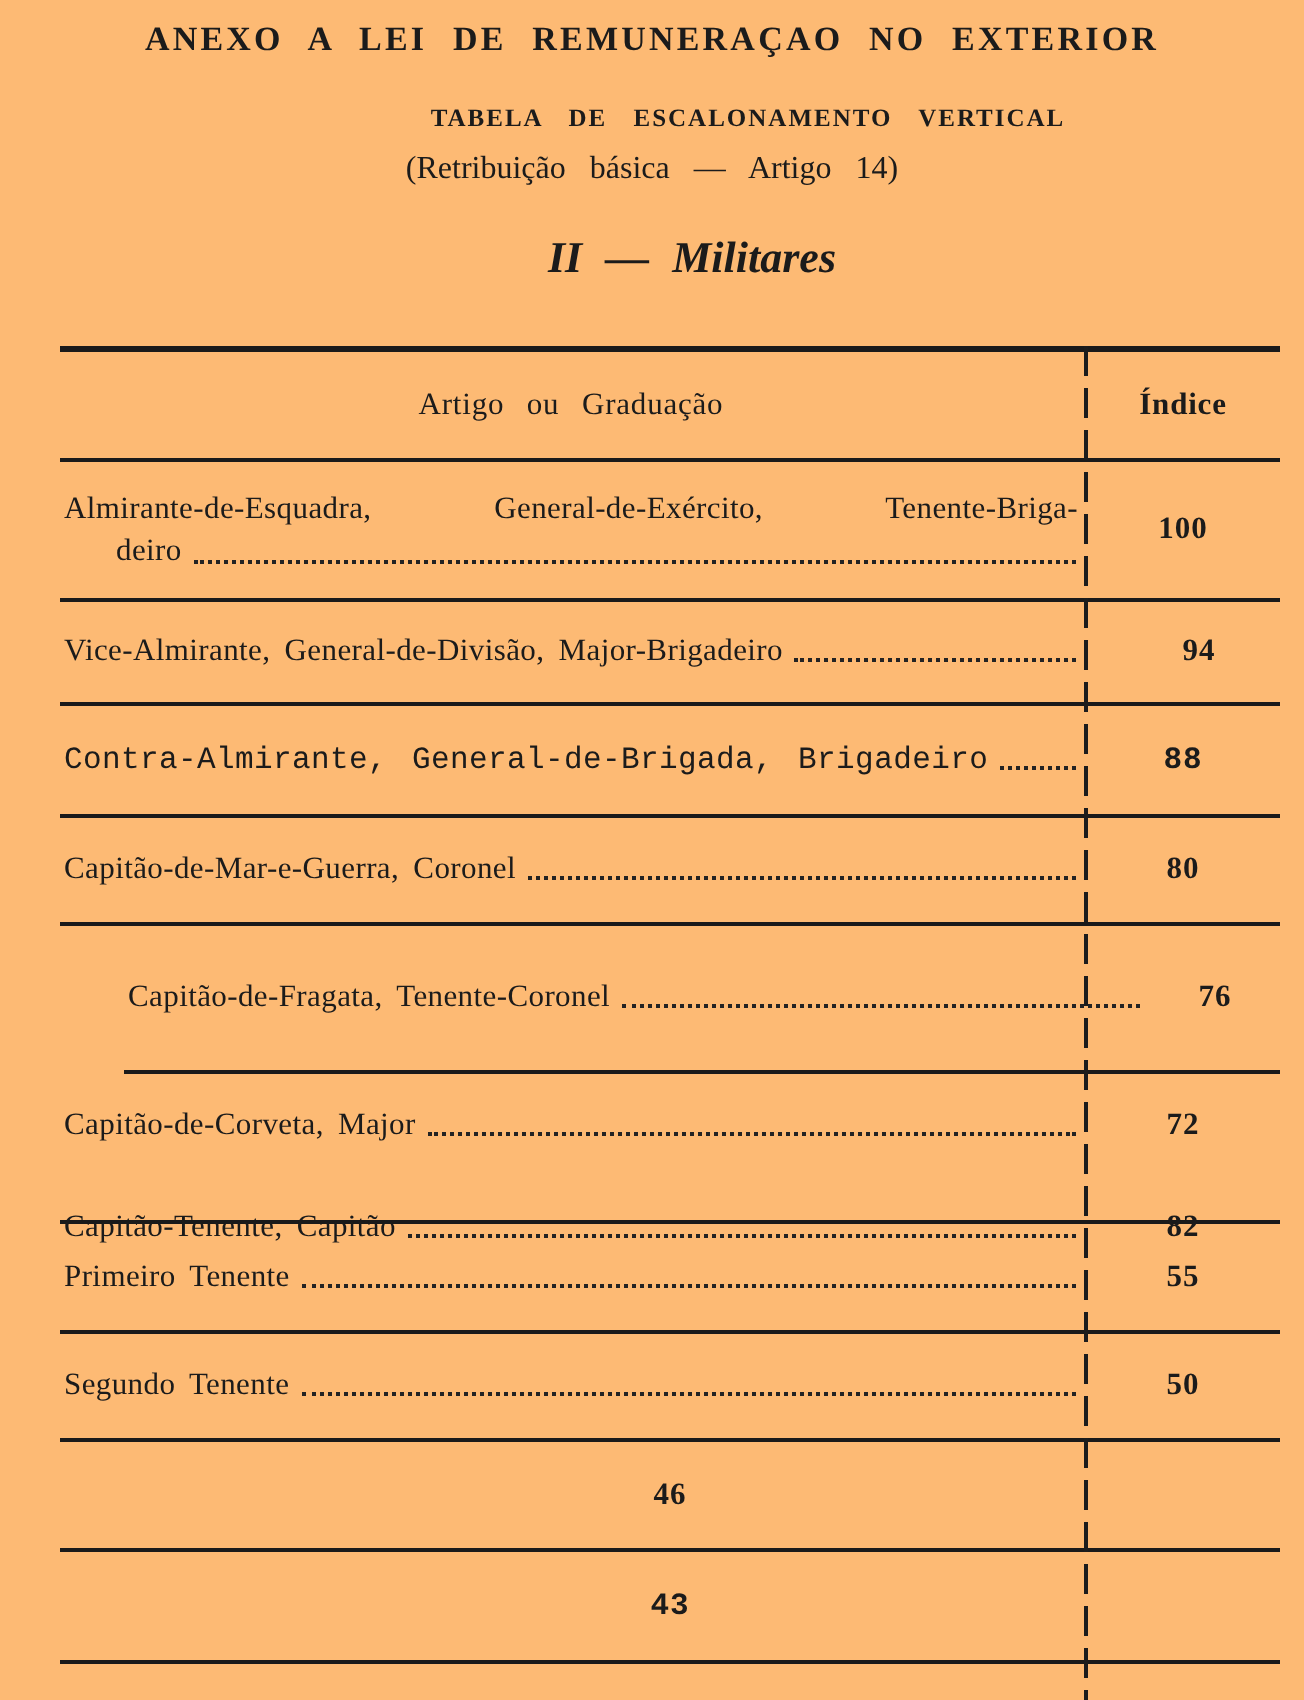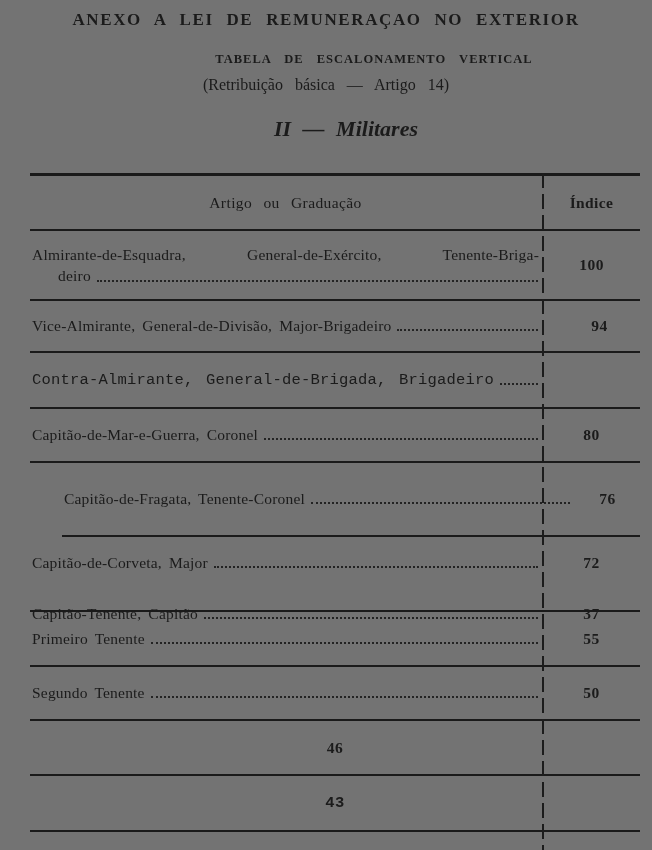--- a/index.html
+++ b/index.html
@@ -3,21 +3,21 @@
 <meta charset="utf-8">
 <style>
   html, body { margin: 0; padding: 0; }
   body {
     width: 652px; height: 850px;
     background: #ffffff;
     font-family: "Liberation Serif", "DejaVu Serif", serif;
     color: #1b1b1b;
     overflow: hidden;
   }
-  .page { position: relative; width: 652px; height: 850px; background: #737373; }
+  .page { position: relative; width: 652px; height: 850px; background: #fdba74; }
 
   .title {
     position: absolute; top: 10px; left: 0; width: 100%;
     text-align: center; font-size: 17px; font-weight: bold;
     letter-spacing: 1.6px; word-spacing: 7px;
   }
   .subtitle {
     position: absolute; top: 52px; left: 0; width: 100%;
     text-align: center; font-size: 12.5px; font-weight: bold;
     letter-spacing: 1px; word-spacing: 9px; padding-left: 48px;
@@ -127,20 +127,21 @@
       <div class="cell-indice">94</div>
     </div>
 
     <div class="t-row h56">
       <div class="cell-posto">
         <div class="rank-line">
           <span class="rank">Contra-Almirante, General-de-Brigada, Brigadeiro</span>
           <span class="leader"></span>
         </div>
       </div>
+      <div class="cell-indice">88</div>
     </div>
 
     <div class="t-row h54">
       <div class="cell-posto">
         <div class="rank-line">
           <span class="rank">Capitão-de-Mar-e-Guerra, Coronel</span>
           <span class="leader"></span>
         </div>
       </div>
       <div class="cell-indice">80</div>
@@ -166,21 +167,21 @@
         </div>
         <div class="cell-indice">72</div>
       </div>
       <div class="sub-row sh49">
         <div class="cell-posto">
           <div class="rank-line">
             <span class="rank">Capitão-Tenente, Capitão</span>
             <span class="leader"></span>
           </div>
         </div>
-        <div class="cell-indice">37</div>
+        <div class="cell-indice">82</div>
       </div>
     </div>
 
     <div class="t-row h55">
       <div class="cell-posto">
         <div class="rank-line">
           <span class="rank">Primeiro Tenente</span>
           <span class="leader"></span>
         </div>
       </div>

